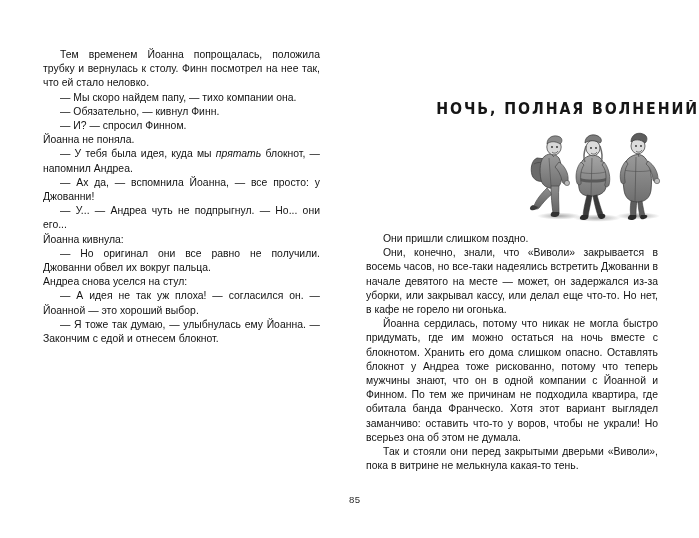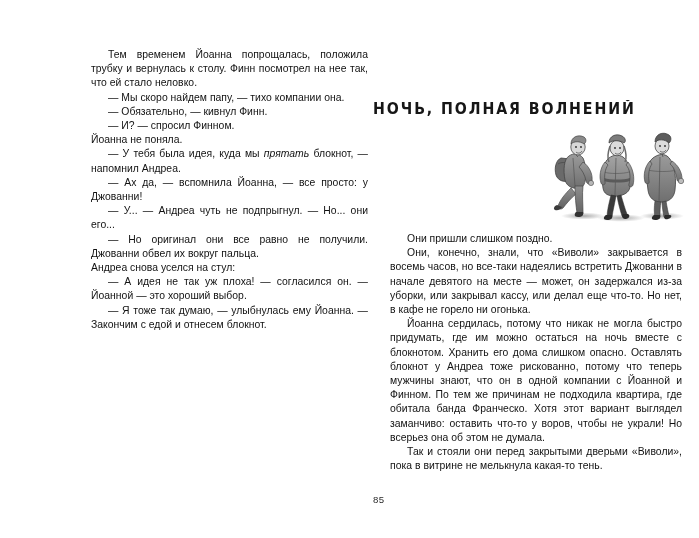--- a/index.html
+++ b/index.html
@@ -13,21 +13,20 @@
     overflow: hidden;
     font-family: "Liberation Sans", sans-serif;
     color: #1a1a1a;
     position: relative;
   }
 
   .spread {
     position: absolute;
     inset: 0;
     display: flex;
-    margin-left: 48px;
   }
 
   .page {
     position: relative;
     height: 538px;
     box-sizing: border-box;
   }
   .page-left  { width: 349px; }
   .page-right { width: 350px; }
 
@@ -58,21 +57,21 @@
     top: 48px;
     width: 277px;
   }
 
   
   .chapter-title {
     position: absolute;
     left: 0;
     right: 0;
     top: 100px;
-    text-align: left;
+    text-align: right;
     font-family: "DejaVu Sans", sans-serif;
     font-size: 14.2px;
     font-weight: 600;
     letter-spacing: 1.9px;
     color: #161616;
     white-space: nowrap;
     transform: scaleY(1.06);
     transform-origin: center top;
   }
 
@@ -114,20 +113,21 @@
       <p>Тем временем Йоанна попрощалась, положила трубку и вернулась к столу. Финн посмотрел на нее так, что ей стало неловко.</p>
       <p>— Мы скоро найдем папу, — тихо компании она.</p>
       <p>— Обязательно, — кивнул Финн.</p>
       <p>— И? — спросил Финном.</p>
       <p class="noindent">Йоанна не поняла.</p>
 
       <p><span>— У тебя была идея, куда мы </span><span class="ital">прятать</span><span> блокнот, — напомнил Андреа.</span></p>
 
       <p>— Ах да, — вспомнила Йоанна, — все просто: у Джованни!</p>
       <p>— У... — Андреа чуть не подпрыгнул. — Но... они его...</p>
+      <p class="noindent">Йоанна кивнула:</p>
       <p>— Но оригинал они все равно не получили. Джованни обвел их вокруг пальца.</p>
       <p class="noindent">Андреа снова уселся на стул:</p>
       <p>— А идея не так уж плоха! — согласился он. — Йоанной — это хороший выбор.</p>
       <p>— Я тоже так думаю, — улыбнулась ему Йоанна. — Закончим с едой и отнесем блокнот.</p>
 
     </div>
   </div>
 
   <div class="page page-right">
 

